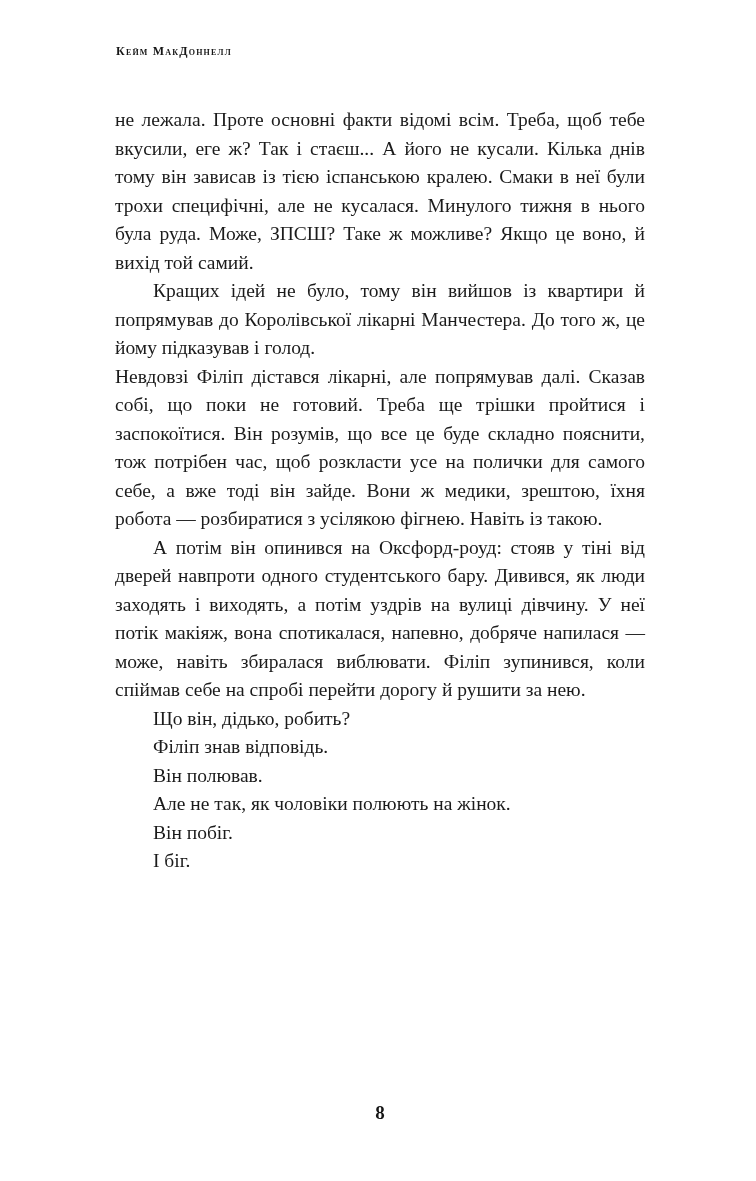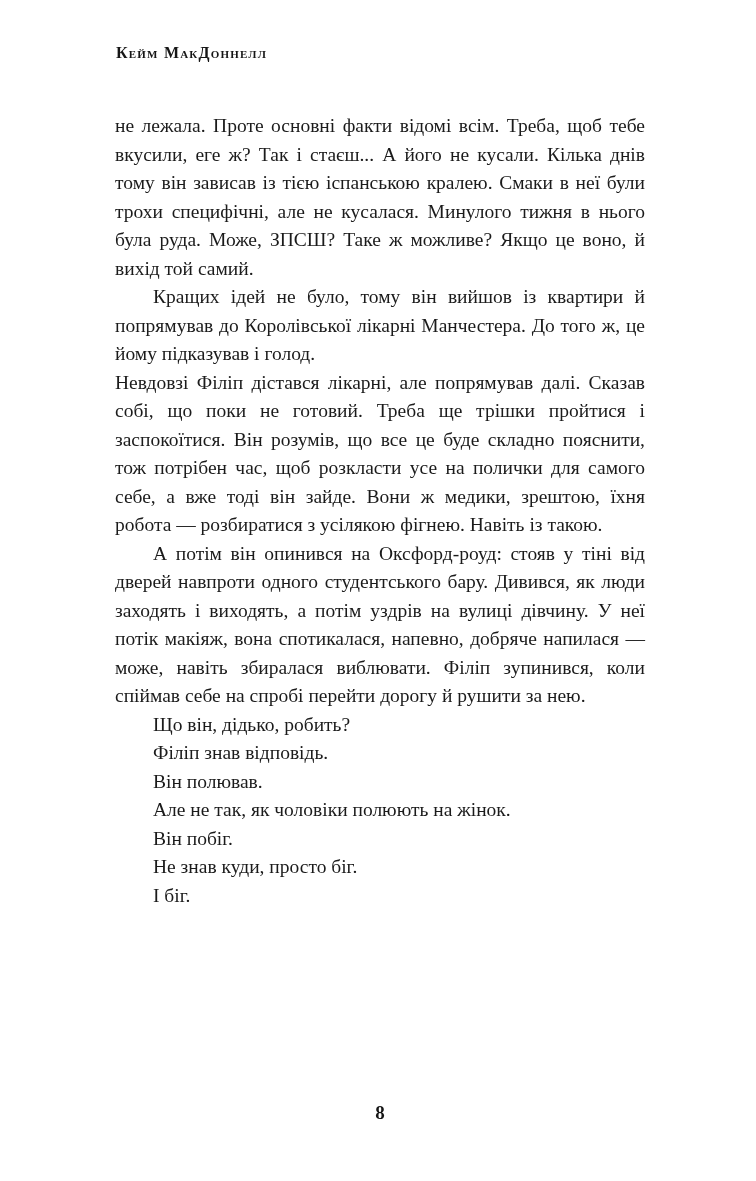--- a/index.html
+++ b/index.html
@@ -13,31 +13,31 @@
     position: relative;
     width: 756px;
     height: 1181px;
     background: #ffffff;
     overflow: hidden;
   }
   .author-header {
     position: absolute;
     left: 116px;
     top: 44px;
-    font-size: 16px;
+    font-size: 12px;
     font-weight: bold;
     font-variant: small-caps;
     letter-spacing: 1.2px;
     color: #161616;
     white-space: nowrap;
   }
   .text-block {
     position: absolute;
     left: 115px;
-    top: 112px;
+    top: 106px;
     width: 530px;
     font-size: 19.5px;
     line-height: 28.5px;
     text-align: justify;
     hyphens: auto;
     -webkit-hyphens: auto;
   }
   .text-block p.para {
     margin: 0;
     padding: 0;
@@ -69,19 +69,18 @@
   <div class="text-block">
       <p class="para">не лежала. Проте основні факти відомі всім. Треба, щоб тебе вкусили, еге ж? Так і стаєш... А його не кусали. Кілька днів тому він зависав із тією іспанською кралею. Смаки в неї були трохи специфічні, але не кусалася. Минулого тижня в нього була руда. Може, ЗПСШ? Таке ж можливе? Якщо це воно, й вихід той самий.</p>
       <p class="para indent">Кращих ідей не було, тому він вийшов із квартири й попрямував до Королівської лікарні Манчестера. До того ж, це йому підказував і голод.</p>
       <p class="para section-start">Невдовзі Філіп дістався лікарні, але попрямував далі. Сказав собі, що поки не готовий. Треба ще трішки пройтися і заспокоїтися. Він розумів, що все це буде складно пояснити, тож потрібен час, щоб розкласти усе на полички для самого себе, а вже тоді він зайде. Вони ж медики, зрештою, їхня робота — розбиратися з усілякою фігнею. Навіть із такою.</p>
       <p class="para indent">А потім він опинився на Оксфорд-роуд: стояв у тіні від дверей навпроти одного студентського бару. Дивився, як люди заходять і виходять, а потім уздрів на вулиці дівчину. У неї потік макіяж, вона спотикалася, напевно, добряче напилася — може, навіть збиралася виблювати. Філіп зупинився, коли спіймав себе на спробі перейти дорогу й рушити за нею.</p>
       <p class="para indent">Що він, дідько, робить?</p>
       <p class="para indent">Філіп знав відповідь.</p>
       <p class="para indent">Він полював.</p>
       <p class="para indent">Але не так, як чоловіки полюють на жінок.</p>
       <p class="para indent">Він побіг.</p>
-      <p class="para indent">Не знав куди, просто біг.</p>
       <p class="para indent">І біг.</p>
     </div>
 
   <div class="page-number">8</div>
 
 </div>
 
 </body></html>

